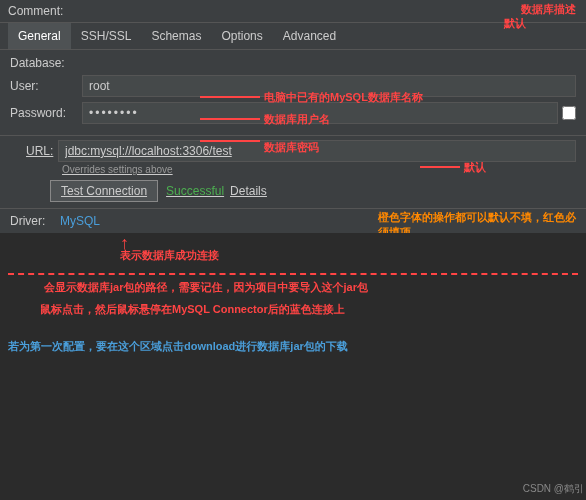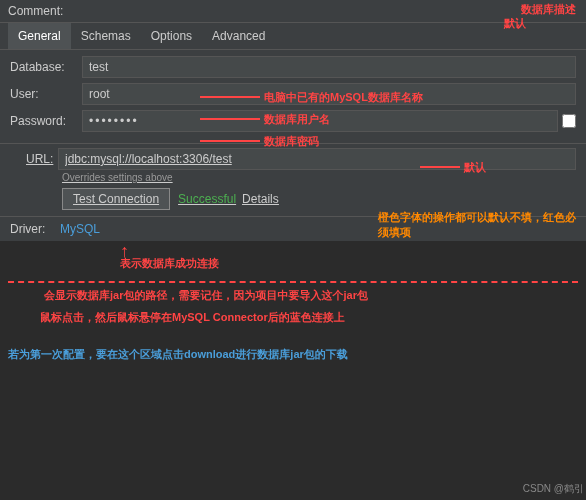--- a/index.html
+++ b/index.html
@@ -115,21 +115,21 @@
     .overrides-text {
       font-size: 10px;
       color: #999;
       margin-left: 36px;
       margin-top: 2px;
     }
     .test-row {
       display: flex;
       align-items: center;
       margin-top: 5px;
-      margin-left: 36px;
+      margin-left: 24px;
     }
     .test-btn {
       background: #4e5254;
       border: 1px solid #888;
       color: #ccc;
       font-size: 12px;
       padding: 3px 10px;
       cursor: pointer;
     }
     .success-text {
@@ -210,31 +210,31 @@
 
 <div class="annotation" style="top:2px; right:10px;">
   <span>数据库描述</span>
 </div>
 <div class="annotation" style="top:16px; right:60px;">
   <span>默认</span>
 </div>
 
 <div class="tabs-bar">
   <button class="tab active">General</button>
+  <button class="tab">SSH/SSL</button>
   <button class="tab">Schemas</button>
   <button class="tab">Options</button>
   <button class="tab">Advanced</button>
 </div>
 
 <div class="form-area">
 
 
   <div class="form-row">
     <span class="form-label">Database:</span>
-    <input class="form-input" type="text" value="test" style="">
   </div>
 
   <div class="form-row">
     <span class="form-label">User:</span>
     <input class="form-input" type="text" value="root" style="">
   </div>
 
   <div class="form-row">
     <span class="form-label">Password:</span>
     <input class="form-input password" type="password" value="password" style="">
@@ -248,21 +248,21 @@
     <span>电脑中已有的MySQL数据库名称</span>
   </span>
 </div>
 <div class="annotation" style="top:110px; left:200px;">
   <span style="display:inline-flex;align-items:center;">
     <span style="display:inline-block;width:60px;height:2px;background:#ff4444;vertical-align:middle;margin-right:4px;"></span>
     <span>数据库用户名</span>
   </span>
 </div>
 <div class="annotation" style="top:132px; left:200px;">
-  <span style="display:inline-flex;align-items:center;">
+  <span style="display:inline-flex;">
     <span style="display:inline-block;width:60px;height:2px;background:#ff4444;vertical-align:middle;margin-right:4px;"></span>
     <span>数据库密码</span>
   </span>
 </div>
 
 <div class="url-section">
   <div class="url-row">
     <span class="url-label">URL:</span>
     <input class="url-input" type="text" value="jdbc:mysql://localhost:3306/test" style="">
   </div>

